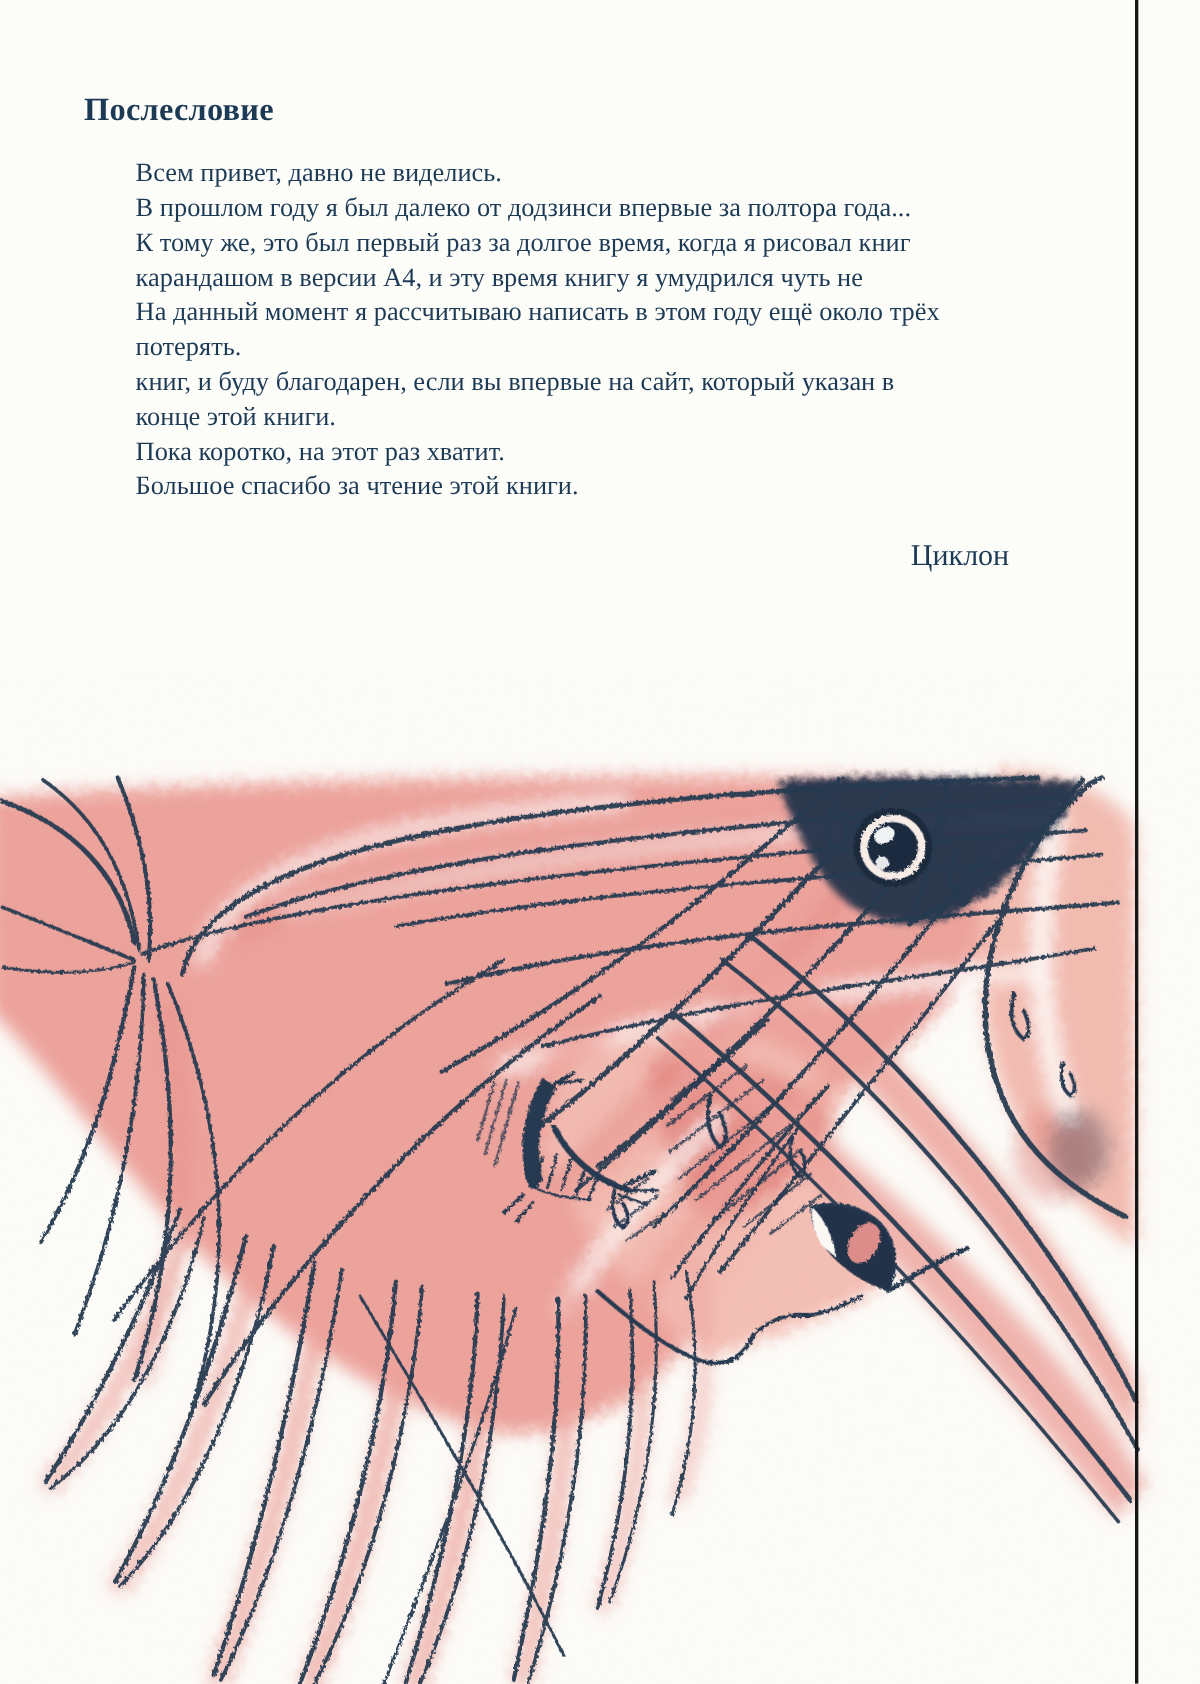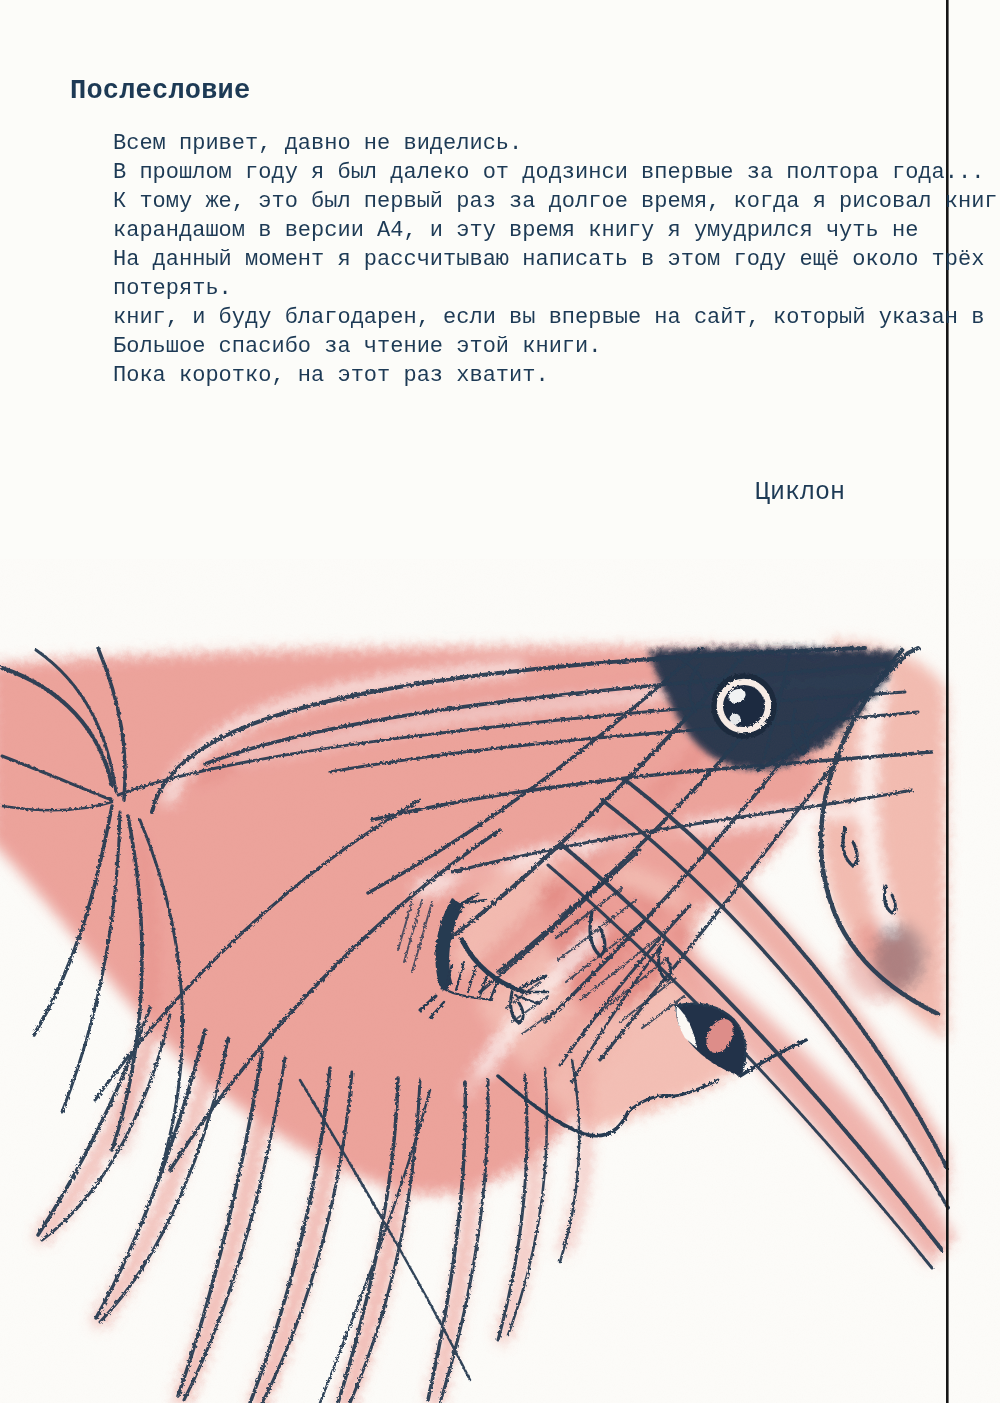--- a/index.html
+++ b/index.html
@@ -3,31 +3,31 @@
 <meta charset="utf-8">
 <style>
   :root{
     --c-paper:#fcfcf9; --c-ink:#1d3a55; --c-line:#273a51; --c-hair:#eca39b;
     --c-hairlight:#f8d8cf; --c-skin:#f2bcb1; --c-blush:#e0827c; --c-dark:#22324a;
     --c-border:#161616; --c-white:#ffffff;
   }
   html,body{margin:0;padding:0;}
   .page{
     position:relative;width:1000px;height:1403px;background:var(--c-paper);
-    overflow:hidden;font-family:Liberation Mono, monospace;color:var(--c-ink);
+    overflow:hidden;font-family:Liberation Serif, serif;color:var(--c-ink);
   }
   .artwork{position:absolute;left:0;top:0;width:1000px;height:1403px;display:block;}
   .texts{position:absolute;left:0;top:0;width:1000px;height:620px;}
   .title{
     position:absolute;left:70px;top:76px;font-size:27px;line-height:30px;
     font-weight:bold;letter-spacing:.2px;color:var(--c-ink);
   }
   .body-lines{position:absolute;left:113px;top:129px;width:830px;font-size:22px;line-height:29px;color:var(--c-ink);}
   .body-line{white-space:nowrap;}
-  .signature{position:absolute;left:700px;top:478px;width:200px;text-align:center;font-size:25px;color:var(--c-ink);}
+  .signature{position:absolute;left:700px;top:450px;width:200px;text-align:center;font-size:25px;color:var(--c-ink);}
   .ln{fill:none;stroke:var(--c-line,#273a51);stroke-linecap:round;stroke-linejoin:round;}
   .soft-hair{fill:var(--c-hair,#eca39b);}
   .soft-skin{fill:var(--c-skin,#f2bcb1);}
   .soft-blush{fill:var(--c-blush,#e0827c);}
   .soft-dark{fill:var(--c-dark,#22324a);}
   .st-hair{stroke:var(--c-hair,#eca39b);fill:none;stroke-linecap:round;}
   .st-deep{stroke:var(--c-blush,#e0827c);fill:none;stroke-linecap:round;}
   .st-white{stroke:var(--c-white,#fff);fill:none;stroke-linecap:round;}
   .fill-dark{fill:var(--c-dark,#22324a);}
   .fill-line{fill:var(--c-line,#273a51);}
@@ -252,19 +252,20 @@
   <div class="texts">
     <div class="title">Послесловие</div>
     <div class="body-lines">
       <div class="body-line">Всем привет, давно не виделись.</div>
       <div class="body-line">В прошлом году я был далеко от додзинси впервые за полтора года...</div>
       <div class="body-line">К тому же, это был первый раз за долгое время, когда я рисовал книг</div>
       <div class="body-line">карандашом в версии А4, и эту время книгу я умудрился чуть не</div>
       <div class="body-line">На данный момент я рассчитываю написать в этом году ещё около трёх</div>
       <div class="body-line">потерять.</div>
       <div class="body-line">книг, и буду благодарен, если вы впервые на сайт, который указан в</div>
+      <div class="body-line">конце этой книги.</div>
+      <div class="body-line">Пока коротко, на этот раз хватит.</div>
       <div class="body-line">Большое спасибо за чтение этой книги.</div>
-      <div class="body-line">Пока коротко, на этот раз хватит.</div>
     </div>
     <div class="signature">Циклон</div>
   </div>
 
 </div>
 
 </body></html>

